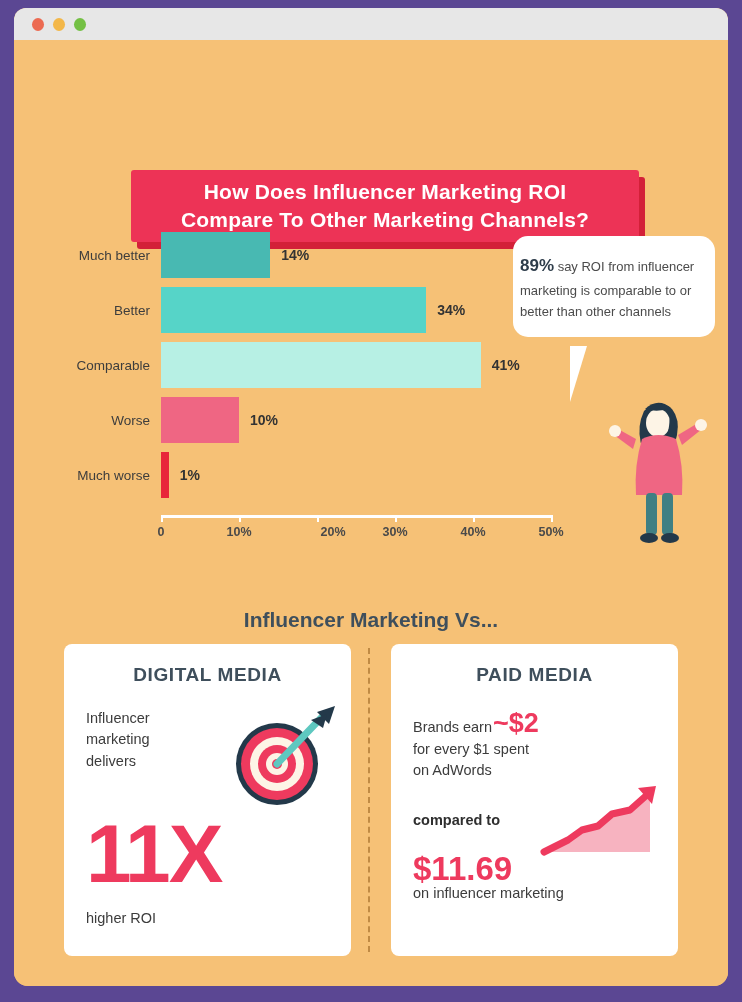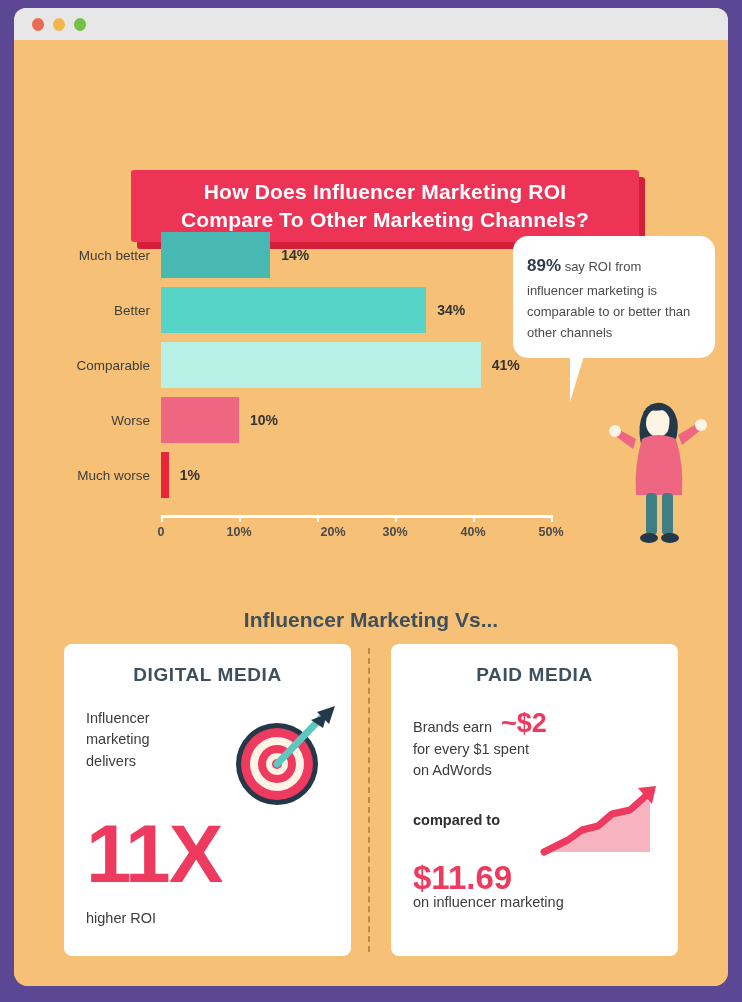--- a/index.html
+++ b/index.html
@@ -68,21 +68,21 @@
   .tick{position:absolute;top:0;width:2px;height:7px;background:#ffffff;}
   .ticklabel{
     position:absolute;top:10px;transform:translateX(-50%);
     font-size:12.5px;font-weight:bold;color:#4a4a4a;white-space:nowrap;
   }
 
   
   .bubble{
     position:absolute;left:499px;top:196px;width:202px;
     background:#ffffff;border-radius:15px;
-    padding:16px 17px 15px 14px;box-sizing:border-box;
+    padding:16px 17px 15px 7px;box-sizing:border-box;
   }
   .bubble p{
     margin:0;font-size:13px;line-height:1.62;color:#4b4b4b;
   }
   .bubble .big{font-size:17px;font-weight:bold;color:#2e3d4b;}
   .bubble-tail{
     position:absolute;left:556px;top:306px;
     width:0;height:0;
     border-left:17px solid #ffffff;
     border-right:10px solid transparent;
@@ -250,35 +250,35 @@
 
         <div class="huge" style="margin-top:44px;">11X</div>
         <div class="sub" style="margin-top:18px;">higher ROI</div>
       </div>
 
       <div class="divider"></div>
 
       <div class="card right">
         <div class="card-title">PAID MEDIA</div>
 
-        <div style="margin-top:22px;display:flex;align-items:baseline;gap:9px;">
+        <div style="margin-top:22px;display:flex;align-items:baseline;gap:1px;">
           <span class="lead">Brands earn</span>
           <span class="money-sm">~$2</span>
         </div>
         <div class="lead">for every $1 spent</div>
         <div class="lead">on AdWords</div>
 
         <div class="cmp" style="margin-top:30px;">compared to</div>
 
         <svg class="trend" viewBox="0 0 132 80">
           <path d="M6 68 L30 56 L44 46 L60 42 L74 30 L92 26 L112 8 L112 68 Z" fill="#f7b3c0"></path>
           <polyline points="6,68 30,56 44,46 60,42 74,30 92,26 110,10" fill="none" stroke="#ee3a5e" stroke-width="7" stroke-linejoin="round" stroke-linecap="round"></polyline>
           <path d="M100 4 L118 2 L114 20 Z" fill="#ee3a5e"></path>
         </svg>
 
-        <div class="money" style="margin-top:33px;">$11.69</div>
+        <div class="money" style="margin-top:24px;">$11.69</div>
         <div class="sub">on influencer marketing</div>
       </div>
 
     </div>
 
   </div>
 </div>
 
 </body></html>

